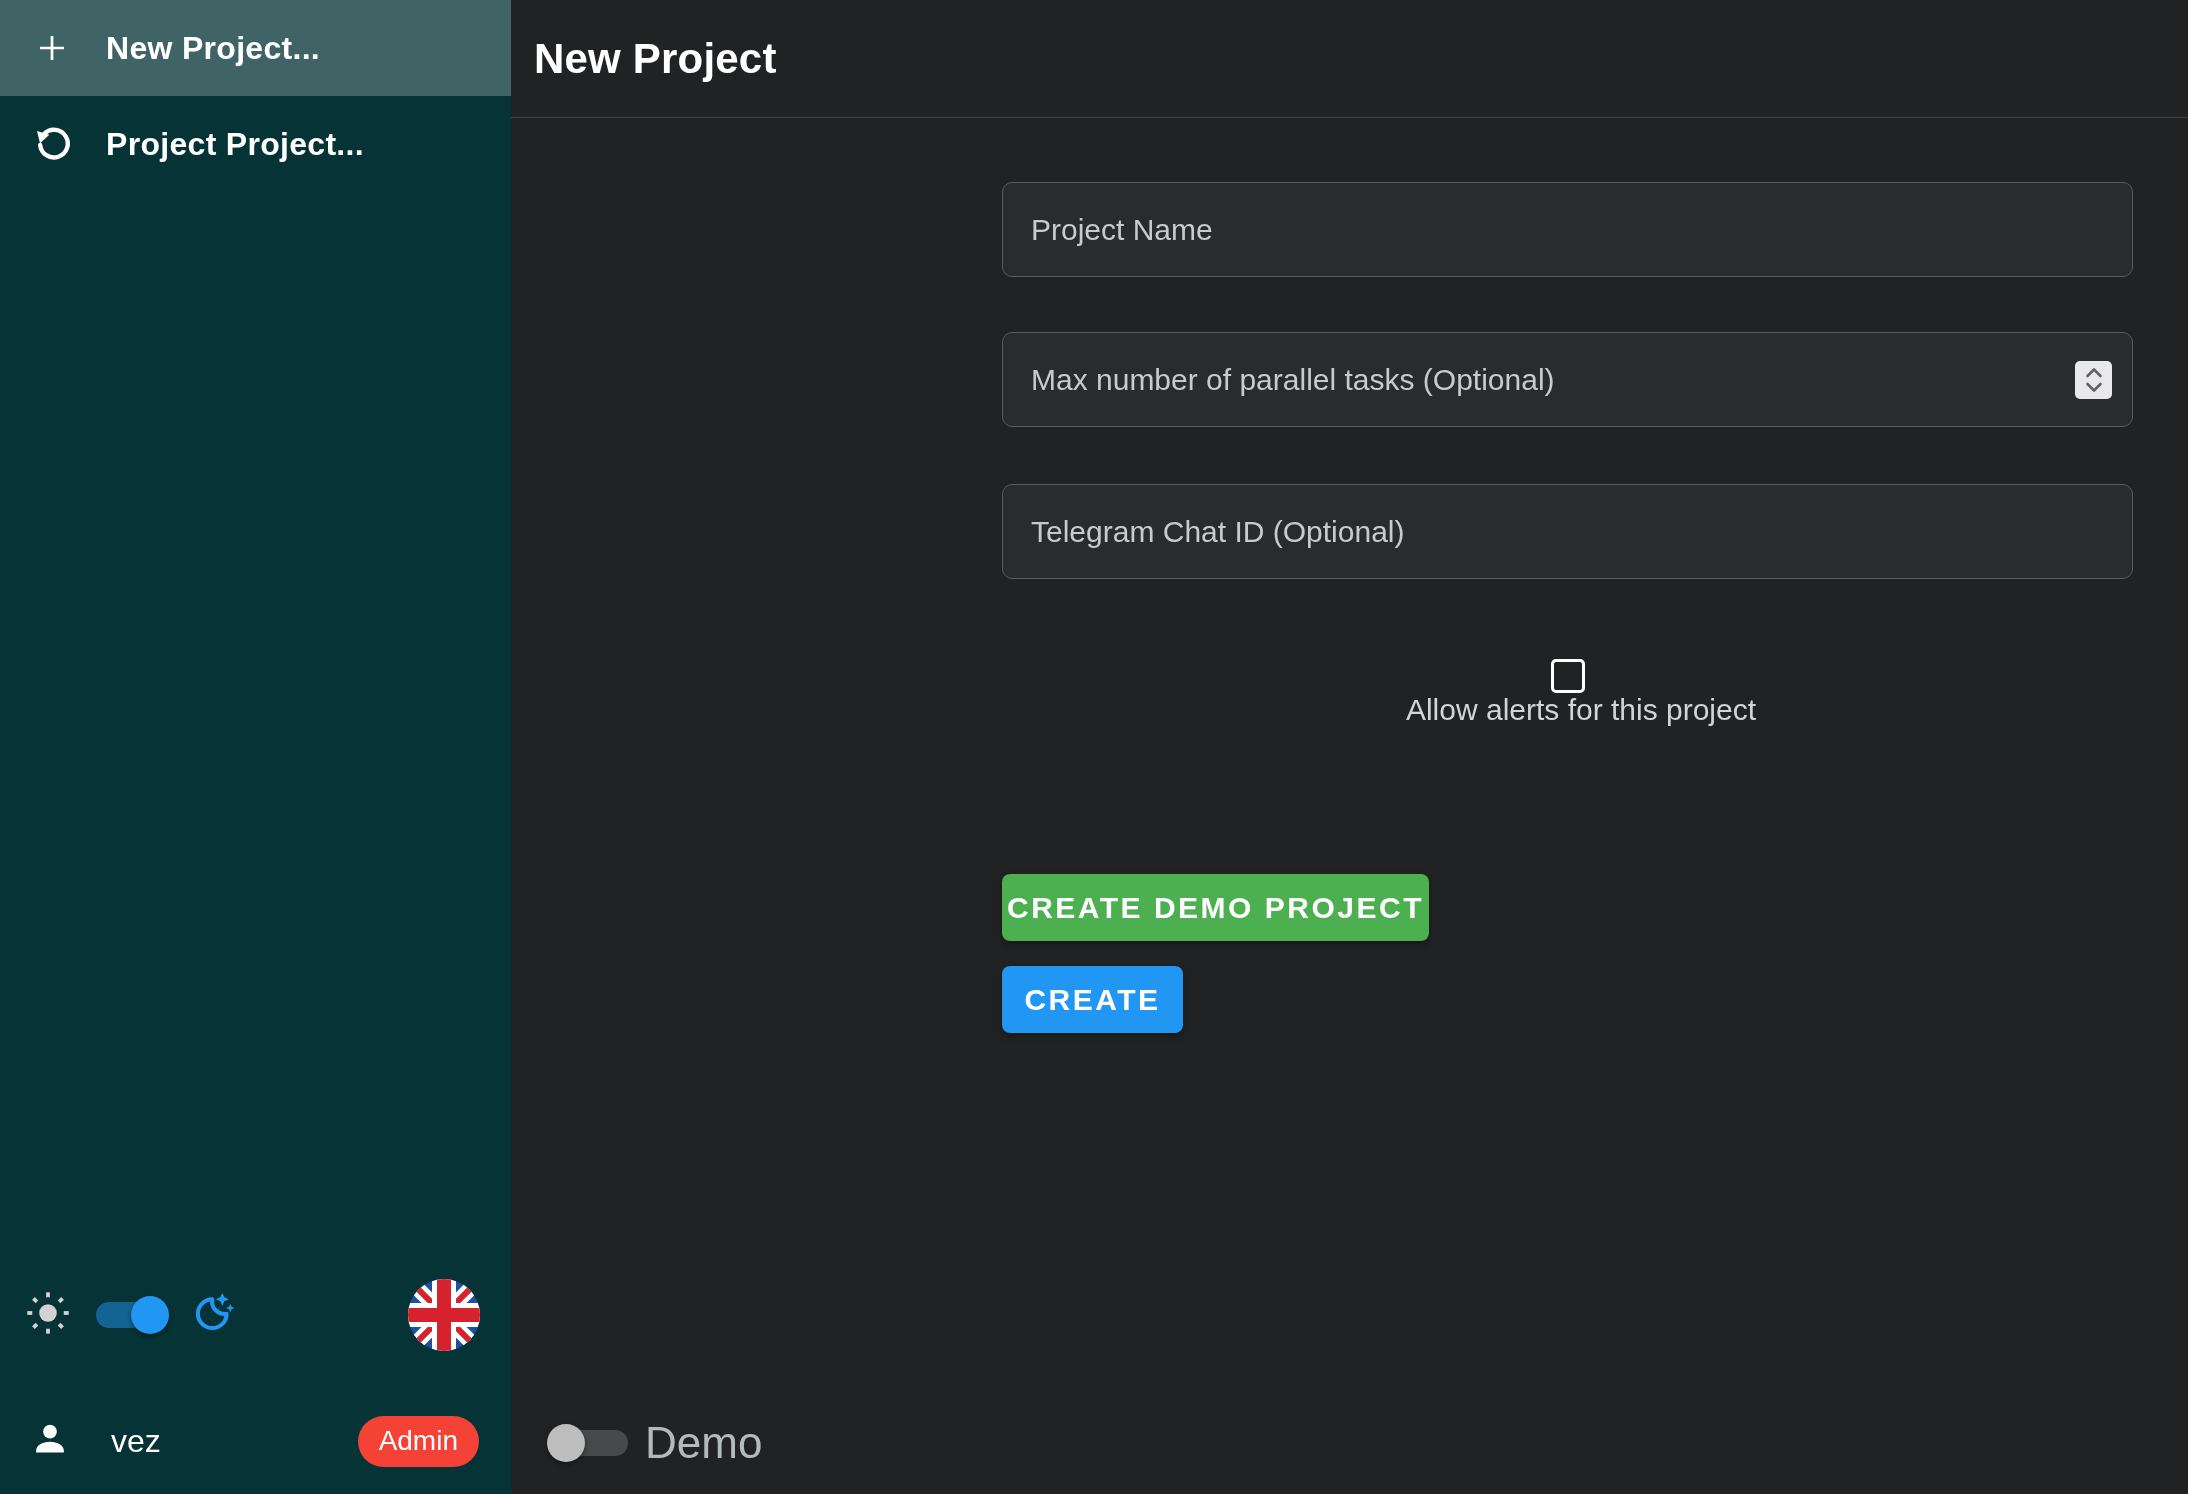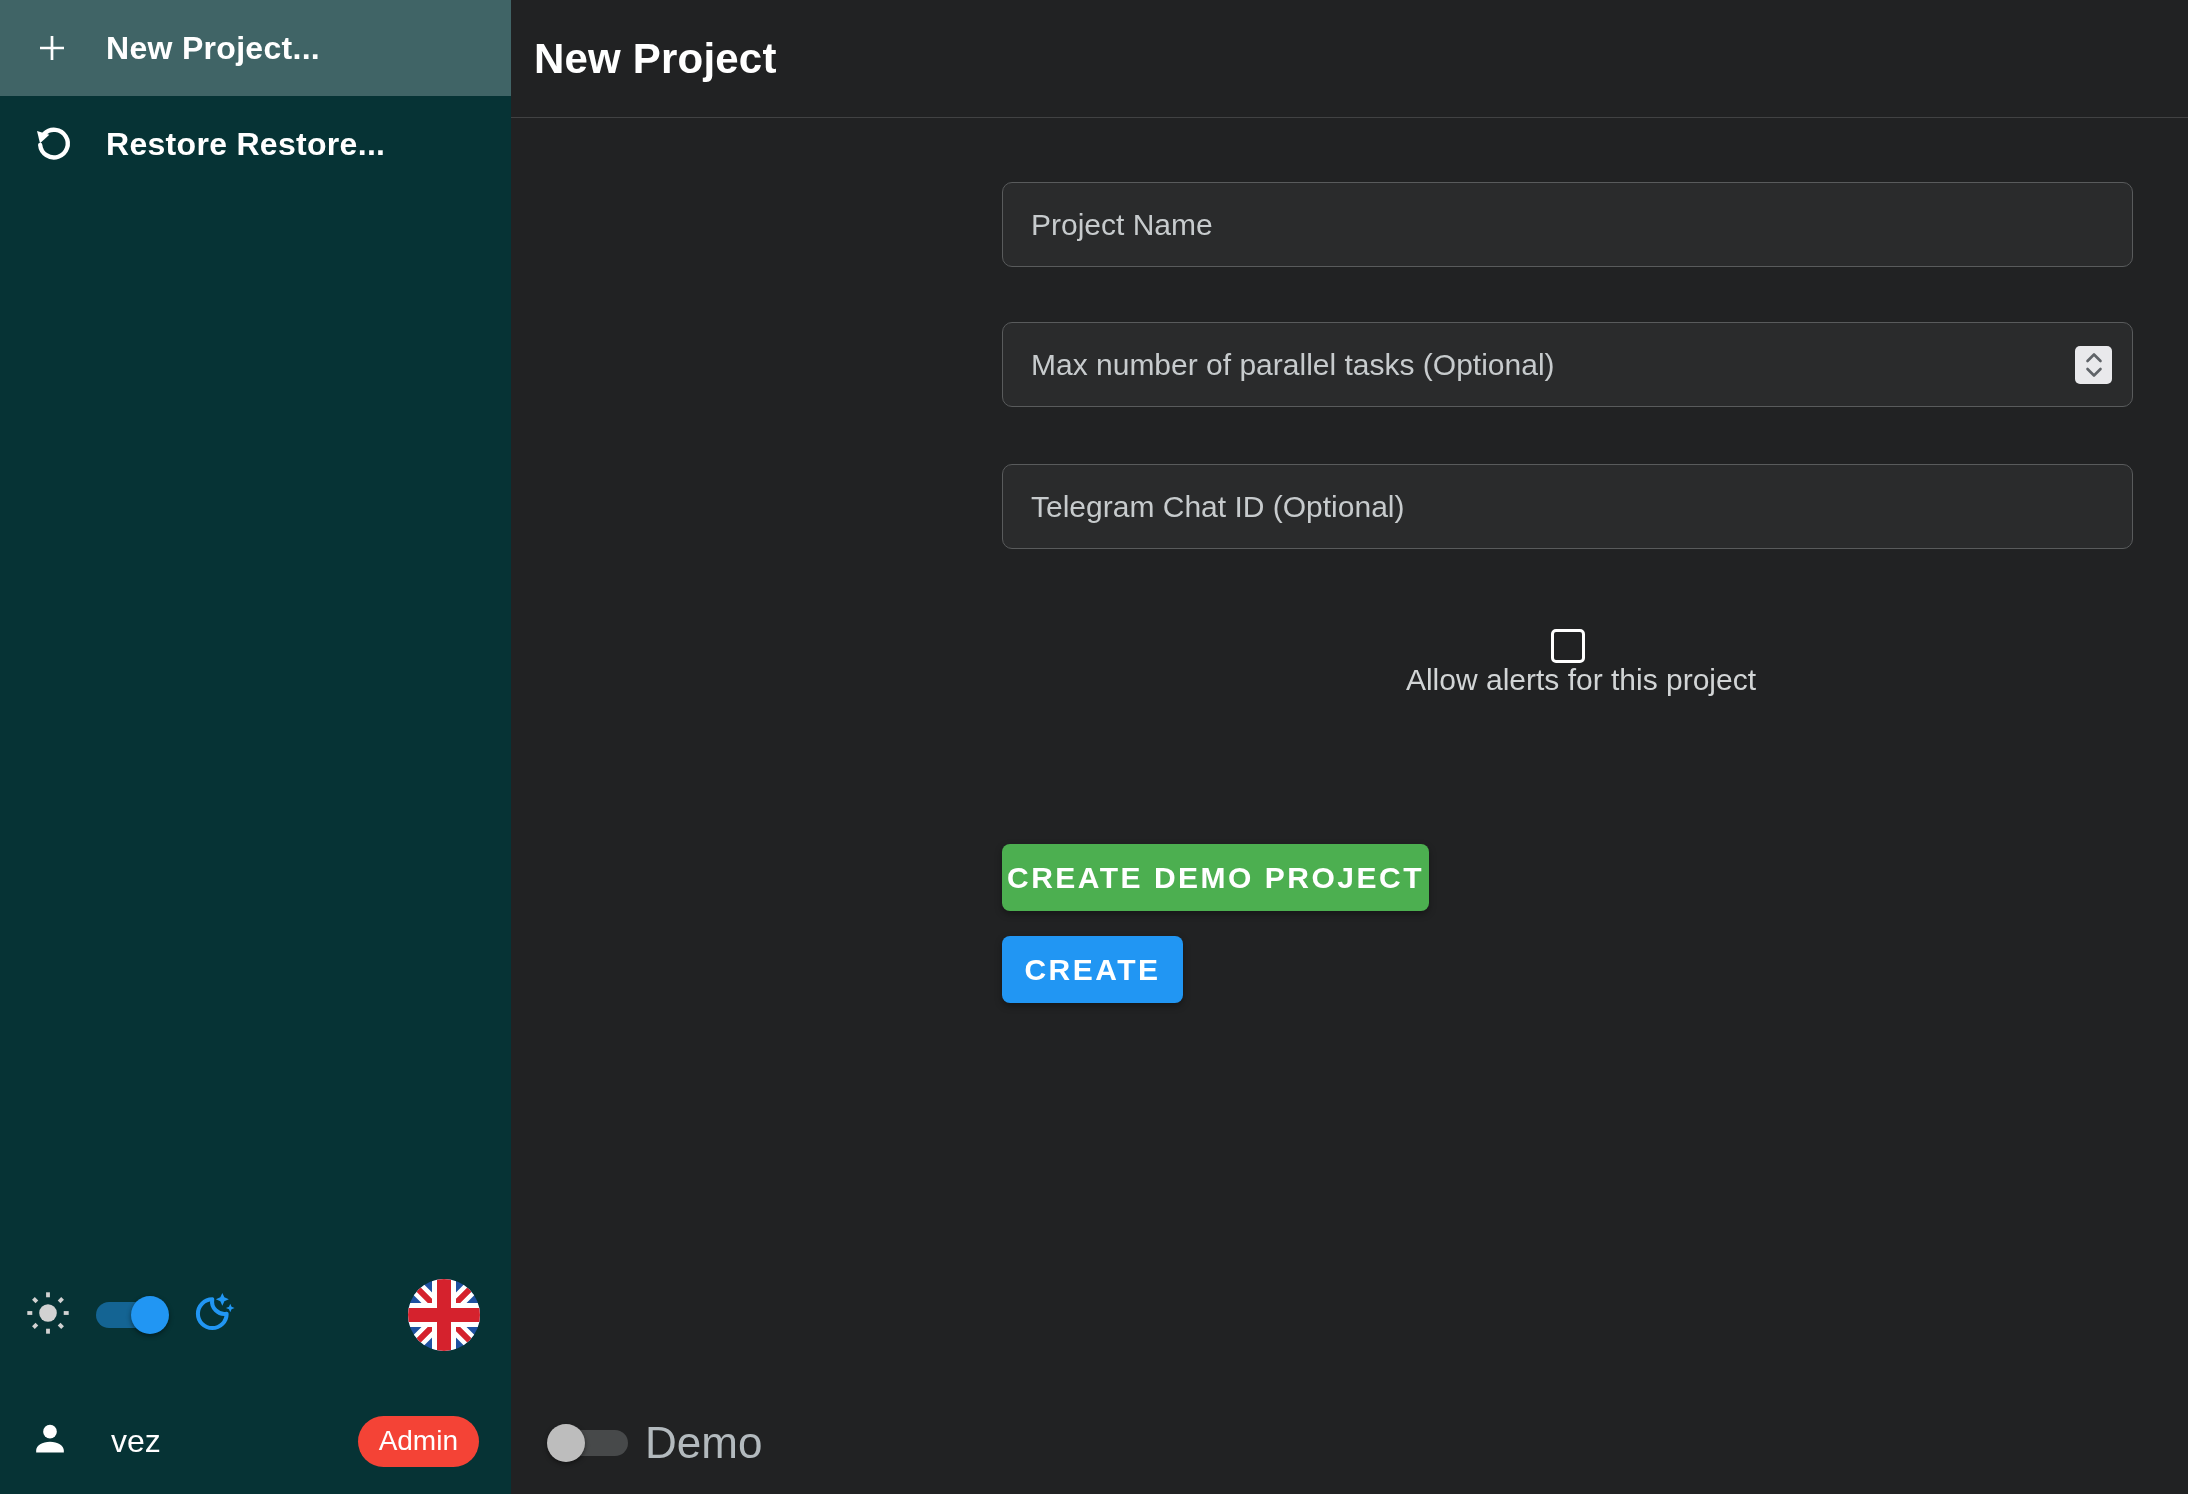--- a/index.html
+++ b/index.html
@@ -34,21 +34,21 @@
   .moon-box { margin-left:24px; }
   .flag { margin-left:auto; width:72px; height:72px; border-radius:50%; cursor:pointer; }
 
   
   .main { flex:1; position:relative; display:flex; flex-direction:column; background:#212223; }
   .main-header { height:118px; border-bottom:1px solid #414243; display:flex; align-items:center;
                  padding-left:23px; flex-shrink:0; }
   .page-title { color:#ffffff; font-size:42px; font-weight:700; letter-spacing:0.2px; }
 
   .form { padding:64px 55px 0 491px; }
-  .field { position:relative; height:85px; border:1px solid #595b5c; border-radius:10px;
+  .field { position:relative; height:95px; border:1px solid #595b5c; border-radius:10px;
            background:#2a2b2c; margin-bottom:55px; }
   .field input { width:100%; height:100%; background:transparent; border:none; outline:none;
                  padding:0 28px; font-size:30px; color:#e9ebec; font-family:"Liberation Sans", sans-serif; }
   .field input::placeholder { color:#c7cbcd; opacity:1; }
   .field.f2 { margin-bottom:57px; }
   .field.f3 { margin-bottom:1px; }
   .stepper { position:absolute; right:20px; top:50%; transform:translateY(-50%);
              width:37px; height:38px; background:#e9e9ec; border-radius:5px;
              display:flex; align-items:center; justify-content:center; cursor:pointer; }
 
@@ -80,21 +80,21 @@
       </span>
       <span class="label">New Project...</span>
     </div>
     <div class="nav-item">
       <span class="icon-box">
         <svg width="44" height="40" viewBox="0 0 24 24">
           <path d="M7.3 5.9 A8.3 8.3 0 1 1 4.9 12.5" fill="none" stroke="#ffffff" stroke-width="2.6" stroke-linecap="round"></path>
           <polygon points="3.0,4.2 10.4,6.4 4.8,11.6" fill="#ffffff"></polygon>
         </svg>
       </span>
-      <span class="label">Restore Restore...</span>
+      <span class="label">Project Project...</span>
     </div>
   </nav>
 
   <div class="sidebar-bottom">
     <div class="theme-row">
       <span>
         <svg width="46" height="46" viewBox="0 0 24 24">
           <circle cx="12" cy="12" r="4.6" fill="#d2d2d2"></circle>
           <g stroke="#d2d2d2" stroke-width="2" stroke-linecap="butt">
             <line x1="12" y1="1.2" x2="12" y2="3.8"></line>

